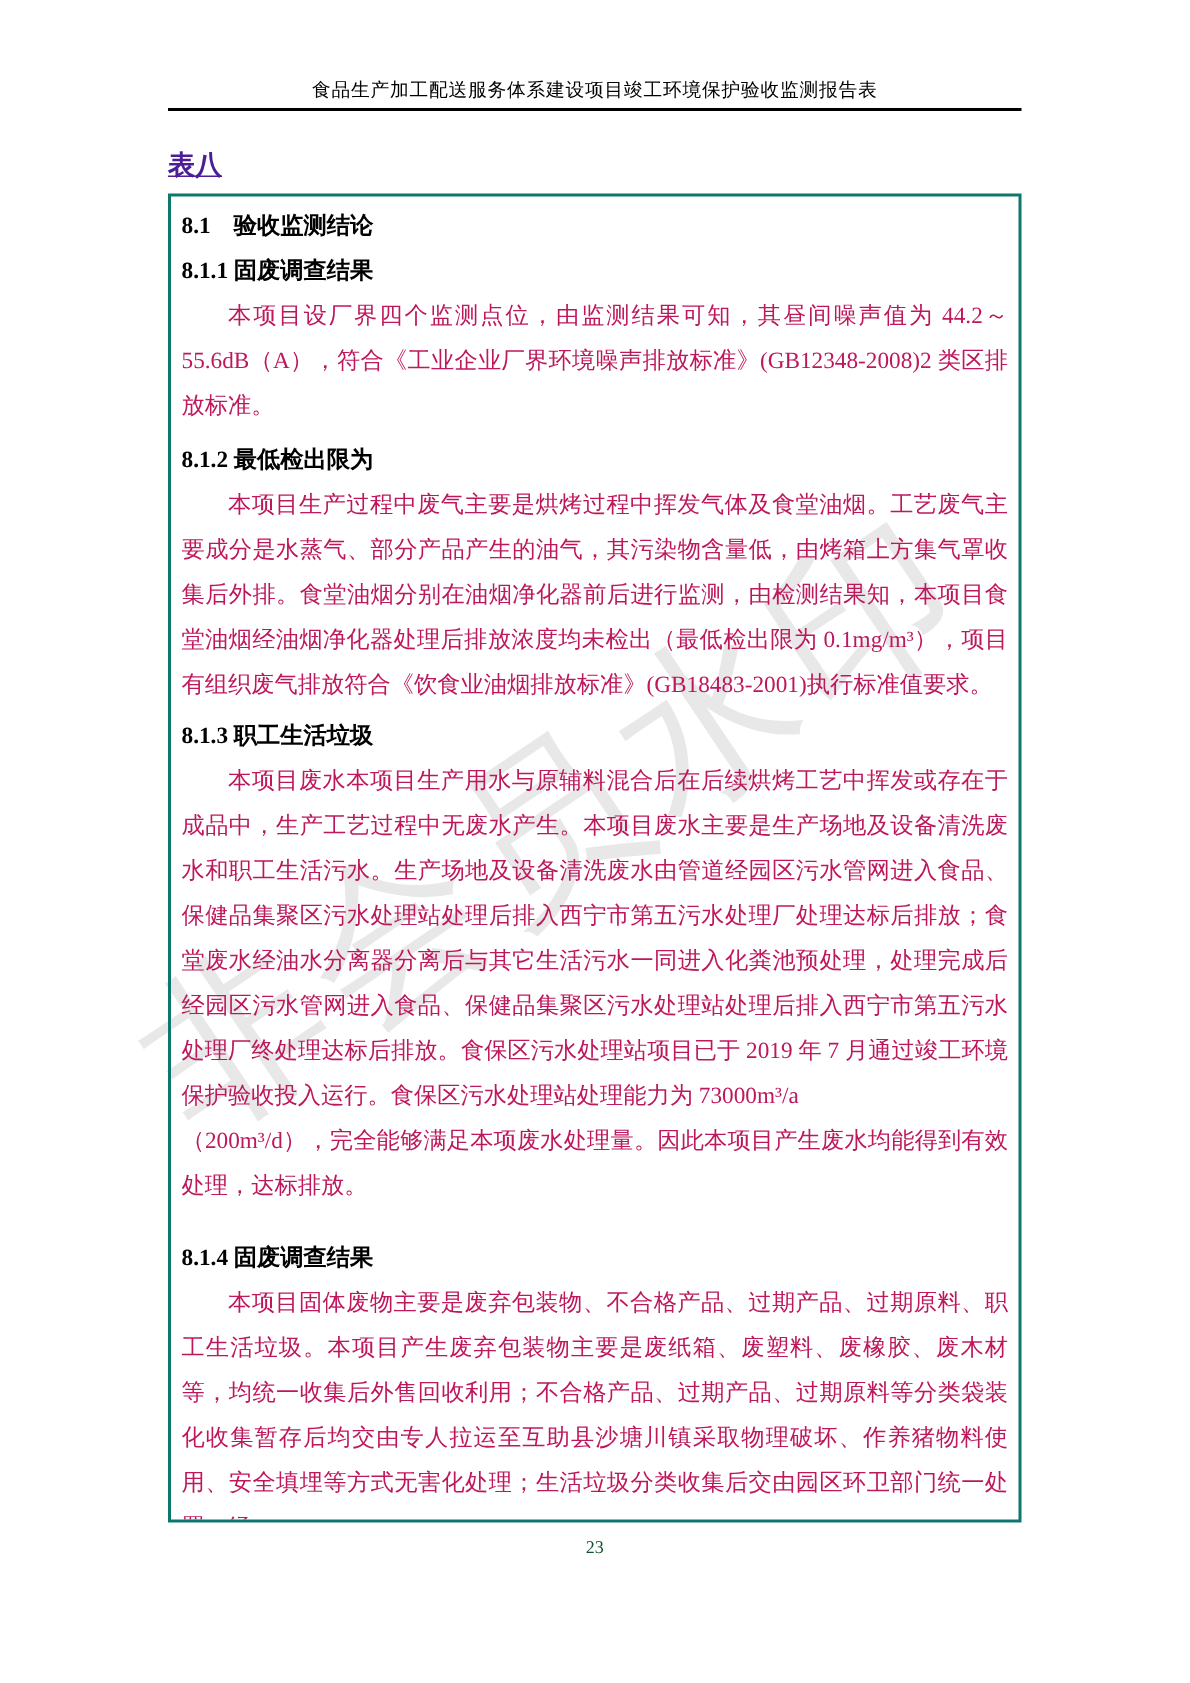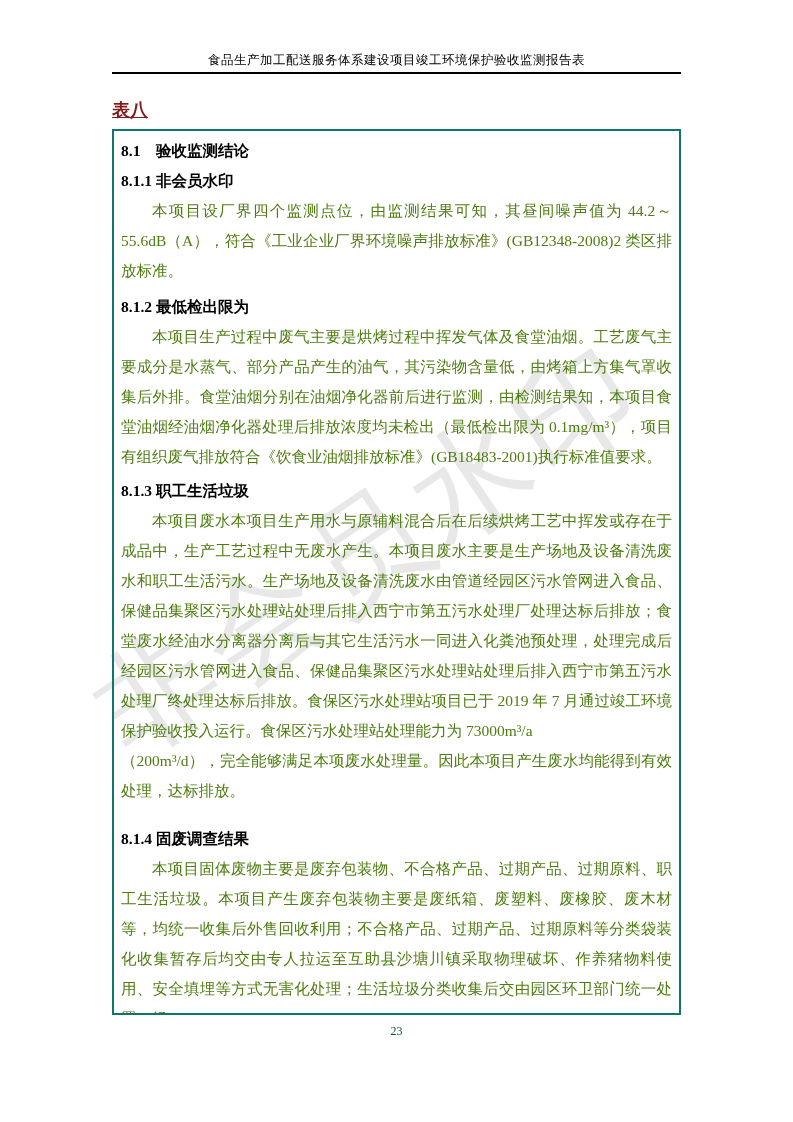--- a/index.html
+++ b/index.html
@@ -37,21 +37,21 @@
     border-bottom: 2px solid #000;
     text-align: center;
     font-size: 12.5px;
     letter-spacing: 0.5px;
     color: #000;
   }
   .table-label {
     margin-top: 24px;
     font-weight: bold;
     font-size: 18px;
-    color: #7f1d1d;
+    color: #4c1d95;
     text-decoration: underline;
   }
   .report-box {
     margin-top: 7px;
     border: 2px solid #0f766e;
     box-sizing: border-box;
     height: 886px;
     overflow: hidden;
     padding: 5px 7px 0 7px;
   }
@@ -66,21 +66,21 @@
   .sec-heading.gap-s  { margin-top: 6px; }
   .sec-heading.gap-m  { margin-top: 4px; }
   .sec-heading.gap-l  { margin-top: 18px; }
   .sec-para {
     font-size: 15.5px;
     line-height: 30px;
     margin: 0;
     text-align: justify;
     text-indent: 2em;
     white-space: pre-wrap;
-    color: #4d7c0f;
+    color: #be185d;
   }
   .page-number {
     margin-top: 9px;
     text-align: center;
     font-size: 12px;
     color: #14532d;
   }
 </style>
 </head>
 <body>
@@ -90,21 +90,21 @@
 <div class="content-col">
 
   <div class="doc-header">食品生产加工配送服务体系建设项目竣工环境保护验收监测报告表</div>
 
   <div class="table-label">表八</div>
 
   <div class="report-box">
 
     <h2 class="sec-heading">8.1　验收监测结论</h2>
 
-    <h3 class="sec-heading">8.1.1 非会员水印</h3>
+    <h3 class="sec-heading">8.1.1 固废调查结果</h3>
     <p class="sec-para">本项目设厂界四个监测点位，由监测结果可知，其昼间噪声值为 44.2～55.6dB（A），符合《工业企业厂界环境噪声排放标准》(GB12348-2008)2 类区排放标准。</p>
 
     <h3 class="sec-heading gap-s">8.1.2 最低检出限为</h3>
     <p class="sec-para">本项目生产过程中废气主要是烘烤过程中挥发气体及食堂油烟。工艺废气主要成分是水蒸气、部分产品产生的油气，其污染物含量低，由烤箱上方集气罩收集后外排。食堂油烟分别在油烟净化器前后进行监测，由检测结果知，本项目食堂油烟经油烟净化器处理后排放浓度均未检出（最低检出限为 0.1mg/m³），项目有组织废气排放符合《饮食业油烟排放标准》(GB18483-2001)执行标准值要求。</p>
 
     <h3 class="sec-heading gap-m">8.1.3 职工生活垃圾</h3>
     <p class="sec-para">本项目废水本项目生产用水与原辅料混合后在后续烘烤工艺中挥发或存在于成品中，生产工艺过程中无废水产生。本项目废水主要是生产场地及设备清洗废水和职工生活污水。生产场地及设备清洗废水由管道经园区污水管网进入食品、保健品集聚区污水处理站处理后排入西宁市第五污水处理厂处理达标后排放；食堂废水经油水分离器分离后与其它生活污水一同进入化粪池预处理，处理完成后经园区污水管网进入食品、保健品集聚区污水处理站处理后排入西宁市第五污水处理厂终处理达标后排放。食保区污水处理站项目已于 2019 年 7 月通过竣工环境保护验收投入运行。食保区污水处理站处理能力为 73000m³/a
 （200m³/d），完全能够满足本项废水处理量。因此本项目产生废水均能得到有效处理，达标排放。</p>
 
     <h3 class="sec-heading gap-l">8.1.4 固废调查结果</h3>

